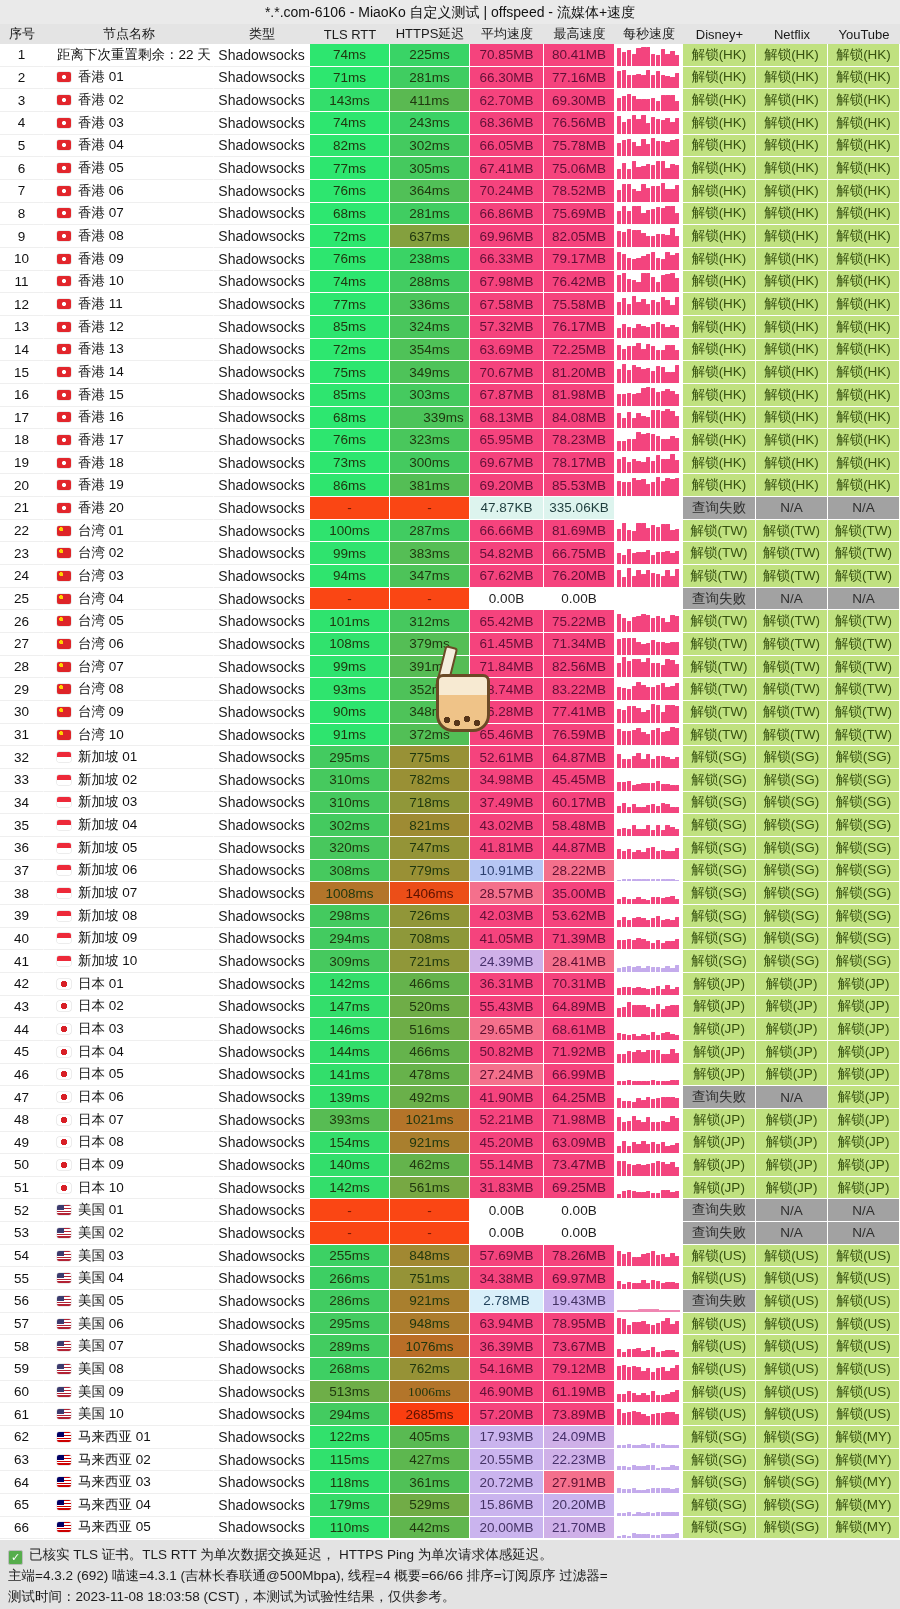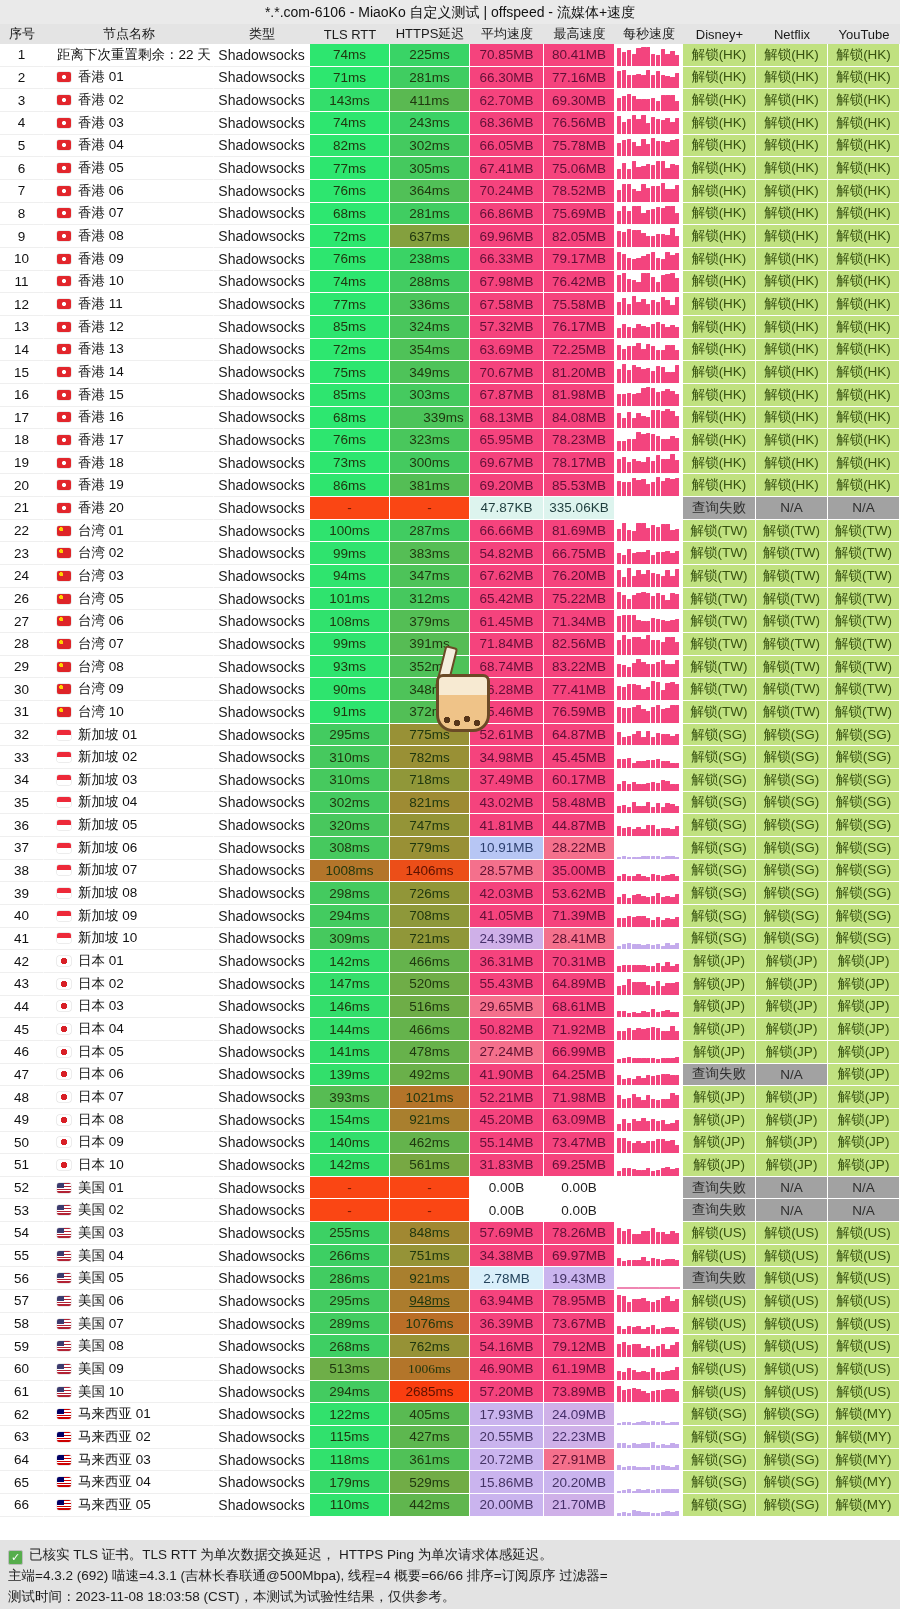--- a/index.html
+++ b/index.html
@@ -758,20 +758,35 @@
               <span style="height: 78.7128%; background: rgb(243, 68, 126);"></span>
               <span style="height: 50.0772%; background: rgb(243, 68, 126);"></span>
               <span style="height: 82.5148%; background: rgb(243, 68, 126);"></span>
             </div>
           </td>
           <td style="background: rgb(192, 225, 128); color: rgb(54, 81, 15);">解锁(TW)</td>
           <td style="background: rgb(192, 225, 128); color: rgb(54, 81, 15);">解锁(TW)</td>
           <td style="background: rgb(192, 225, 128); color: rgb(54, 81, 15);">解锁(TW)</td>
         </tr>
         <tr>
+          <td class="c-white">25</td>
+          <td class="c-white c-name"><span class="flag flag-tw"></span>台湾 04</td>
+          <td class="c-white c-type">Shadowsocks</td>
+          <td style="background: rgb(250, 70, 20); color: rgb(109, 21, 0);">-</td>
+          <td style="background: rgb(250, 70, 20); color: rgb(109, 21, 0);">-</td>
+          <td style="background: rgb(255, 255, 255); color: rgb(34, 34, 34);">0.00B</td>
+          <td style="background: rgb(255, 255, 255); color: rgb(34, 34, 34);">0.00B</td>
+          <td>
+            <div class="spark"></div>
+          </td>
+          <td style="background: rgb(162, 162, 162); color: rgb(47, 47, 47);">查询失败</td>
+          <td style="background: rgb(162, 162, 162); color: rgb(47, 47, 47);">N/A</td>
+          <td style="background: rgb(162, 162, 162); color: rgb(47, 47, 47);">N/A</td>
+        </tr>
+        <tr>
           <td class="c-white">26</td>
           <td class="c-white c-name"><span class="flag flag-tw"></span>台湾 05</td>
           <td class="c-white c-type">Shadowsocks</td>
           <td style="background: rgb(47, 227, 110); color: rgb(32, 56, 15);">101ms</td>
           <td style="background: rgb(70, 200, 94); color: rgb(32, 56, 15);">312ms</td>
           <td style="background: rgb(245, 67, 125); color: rgb(97, 16, 54);">65.42MB</td>
           <td style="background: rgb(245, 67, 125); color: rgb(97, 16, 54);">75.22MB</td>
           <td>
             <div class="spark">
               <span style="height: 84.9594%; background: rgb(243, 68, 126);"></span>
@@ -1623,21 +1638,21 @@
           </td>
           <td style="background: rgb(162, 162, 162); color: rgb(47, 47, 47);">查询失败</td>
           <td style="background: rgb(192, 225, 128); color: rgb(54, 81, 15);">解锁(US)</td>
           <td style="background: rgb(192, 225, 128); color: rgb(54, 81, 15);">解锁(US)</td>
         </tr>
         <tr>
           <td class="c-white">57</td>
           <td class="c-white c-name"><span class="flag flag-us"></span>美国 06</td>
           <td class="c-white c-type">Shadowsocks</td>
           <td style="background: rgb(67, 203, 96); color: rgb(32, 56, 15);">295ms</td>
-          <td style="background: rgb(172, 124, 45); color: rgb(32, 56, 15); text-decoration: underline;">948ms</td>
+          <td style="background: rgb(172, 124, 45); color: rgb(32, 56, 15);">948ms</td>
           <td style="background: rgb(245, 67, 125); color: rgb(97, 16, 54);">63.94MB</td>
           <td style="background: rgb(245, 67, 125); color: rgb(97, 16, 54);">78.95MB</td>
           <td>
             <div class="spark">
               <span style="height: 78.6131%; background: rgb(243, 68, 126);"></span>
               <span style="height: 73.3694%; background: rgb(243, 68, 126);"></span>
               <span style="height: 47.5266%; background: rgb(243, 68, 126);"></span>
               <span style="height: 60.4067%; background: rgb(243, 68, 126);"></span>
               <span style="height: 59.4351%; background: rgb(243, 68, 126);"></span>
               <span style="height: 66.5852%; background: rgb(243, 68, 126);"></span>

